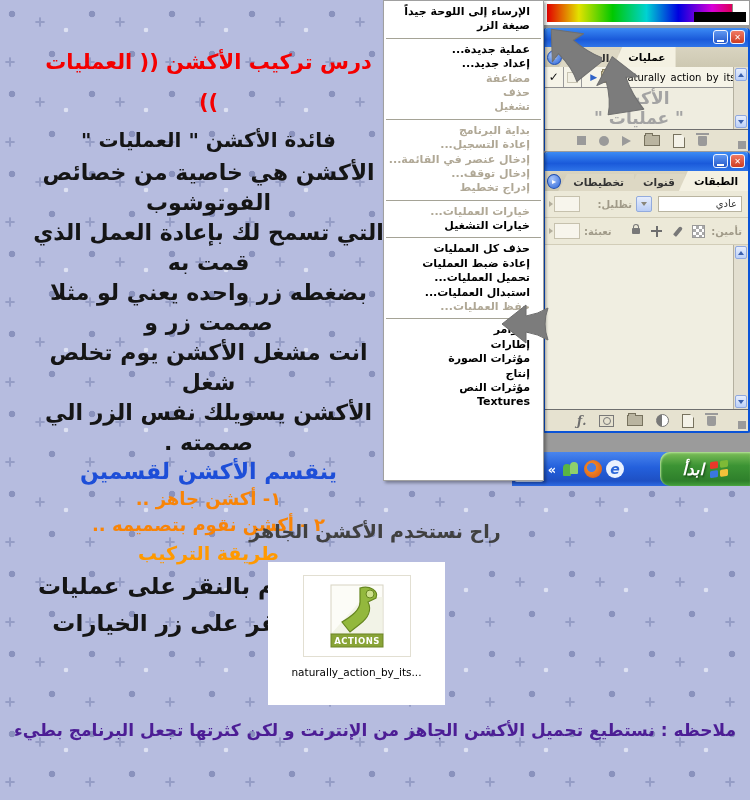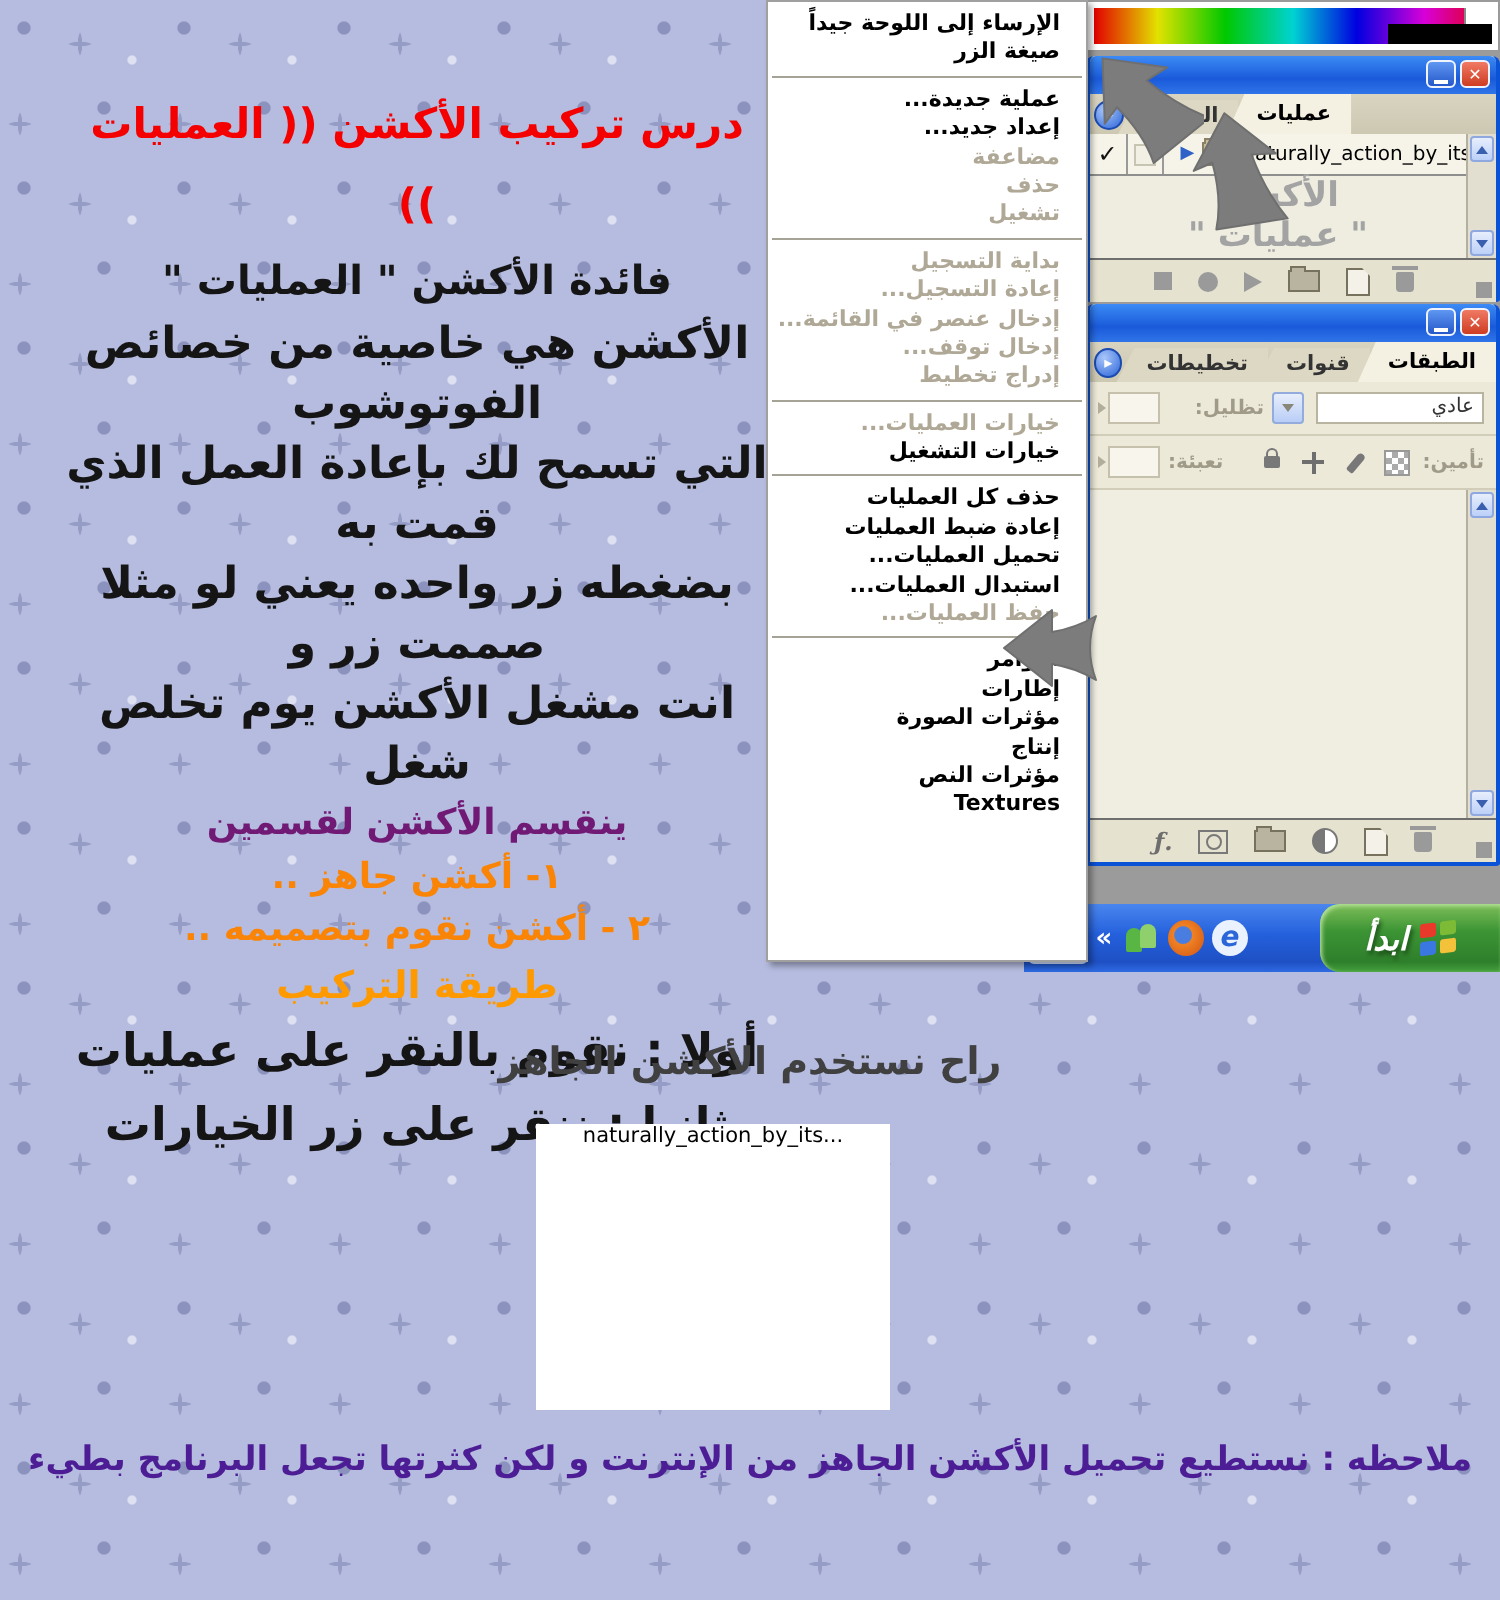--- a/index.html
+++ b/index.html
@@ -18,21 +18,21 @@
     background-size:80px 80px;
   }
   .abs{position:absolute;}
 
   
   .tut{left:0;top:42px;width:385px;text-align:center;direction:rtl;z-index:2;}
   .tl{font-weight:bold;color:#151515;margin-left:32px;}
   .s-title{font-size:21px;line-height:40px;color:#f40000;}
   .s-h2{font-size:20px;line-height:36px;}
   .s-body{font-size:22px;line-height:30px;}
-  .s-blue{font-size:18px;line-height:28px;color:#701a75;}
+  .s-blue{font-size:22px;line-height:28px;color:#1d4ed8;}
   .s-orange{font-size:18px;line-height:26px;color:#f98406;}
   .s-ohead{font-size:19px;line-height:30px;color:#ff9900;}
   .s-step{font-size:23px;line-height:37px;}
 
   .mid-head{left:120px;top:520px;width:510px;text-align:center;direction:rtl;
     font-size:19px;font-weight:bold;color:#404040;z-index:2;}
   .bottom-note{left:0;top:720px;width:750px;text-align:center;direction:rtl;
     font-size:17px;font-weight:bold;color:#4c1d95;z-index:2;}
 
   
@@ -185,20 +185,21 @@
 </head>
 <body>
 
 <div class="abs tut">
   <div class="tl s-title">درس  تركيب الأكشن (( العمليات ))</div>
   <div class="tl s-h2">فائدة الأكشن " العمليات "</div>
   <div class="tl s-body">الأكشن هي خاصية من خصائص الفوتوشوب</div>
   <div class="tl s-body">التي تسمح لك بإعادة العمل الذي قمت به</div>
   <div class="tl s-body">بضغطه زر واحده يعني لو مثلا صممت زر و</div>
   <div class="tl s-body">انت مشغل الأكشن يوم تخلص شغل</div>
+  <div class="tl s-body">الأكشن يسويلك نفس الزر الي صممته .</div>
   <div class="tl s-blue">ينقسم الأكشن لقسمين</div>
   <div class="tl s-orange">١- أكشن جاهز ..</div>
   <div class="tl s-orange">٢ - أكشن نقوم بتصميمه ..</div>
   <div class="tl s-ohead">طريقة التركيب</div>
   <div class="tl s-step">أولا : نقوم بالنقر على عمليات</div>
   <div class="tl s-step">ثانيا : ننقر على زر الخيارات</div>
 </div>
 
 <div class="abs ps-bg"></div>
 
@@ -399,21 +400,21 @@
 <div class="abs ctxmenu">
   <div class="mi">الإرساء إلى اللوحة جيداً</div>
   <div class="mi">صيغة الزر</div>
   <div class="msep"></div>
   <div class="mi">عملية جديدة...</div>
   <div class="mi">إعداد جديد...</div>
   <div class="mi dis">مضاعفة</div>
   <div class="mi dis">حذف</div>
   <div class="mi dis">تشغيل</div>
   <div class="msep"></div>
-  <div class="mi dis">بداية التسجيل</div>
+  <div class="mi dis">بداية البرنامج</div>
   <div class="mi dis">إعادة التسجيل...</div>
   <div class="mi dis">إدخال عنصر في القائمة...</div>
   <div class="mi dis">إدخال توقف...</div>
   <div class="mi dis">إدراج تخطيط</div>
   <div class="msep"></div>
   <div class="mi dis">خيارات العمليات...</div>
   <div class="mi">خيارات التشغيل</div>
   <div class="msep"></div>
   <div class="mi">حذف كل العمليات</div>
   <div class="mi">إعادة ضبط العمليات</div>
@@ -441,16 +442,26 @@
 </div>
 <div class="abs ann" style="left:500px;top:302px;width:50px;height:46px;">
   <svg width="50" height="46" viewBox="0 0 50 46">
     <path d="M2 22 L26 3 L26 14 Q38 12 48 6 Q42 22 48 38 Q38 32 26 30 L26 41 Z" fill="#7c7c7c" stroke="#6f6f6f" stroke-width="1" stroke-linejoin="round"></path>
   </svg>
 </div>
 
 <div class="abs mid-head">راح نستخدم الأكشن الجاهز</div>
 
 <div class="abs card">
+  <div class="icon-box">
+    <svg width="54" height="64" viewBox="0 0 54 64">
+      <rect x="1" y="1" width="52" height="49" fill="#fcfcf7" stroke="#d8d4c4"></rect>
+      <polygon points="1,50 34,13 53,13 53,50" fill="#eef0e0" opacity="0.7"></polygon>
+      <path d="M30 4 C40 1 49 7 46 14 L38 18 C42 26 38 34 30 40 L20 48 L12 38 C22 32 30 26 30 18 Z" fill="#93b83d" stroke="#66861f" stroke-width="1.2"></path>
+      <circle cx="40" cy="10" r="4" fill="#cde08c" stroke="#66861f" stroke-width="1"></circle>
+      <rect x="1" y="50" width="52" height="13" fill="#89a437" stroke="#6d8526"></rect>
+      <text x="27" y="60" text-anchor="middle" font-size="8.5" font-weight="bold" font-family="DejaVu Sans, sans-serif" fill="#ffffff" letter-spacing="0.5">ACTIONS</text>
+    </svg>
+  </div>
   <div class="fname">naturally_action_by_its...</div>
 </div>
 
 <div class="abs bottom-note">ملاحظه : نستطيع تحميل الأكشن الجاهز من الإنترنت و لكن كثرتها تجعل البرنامج بطيء</div>
 
 </body></html>

